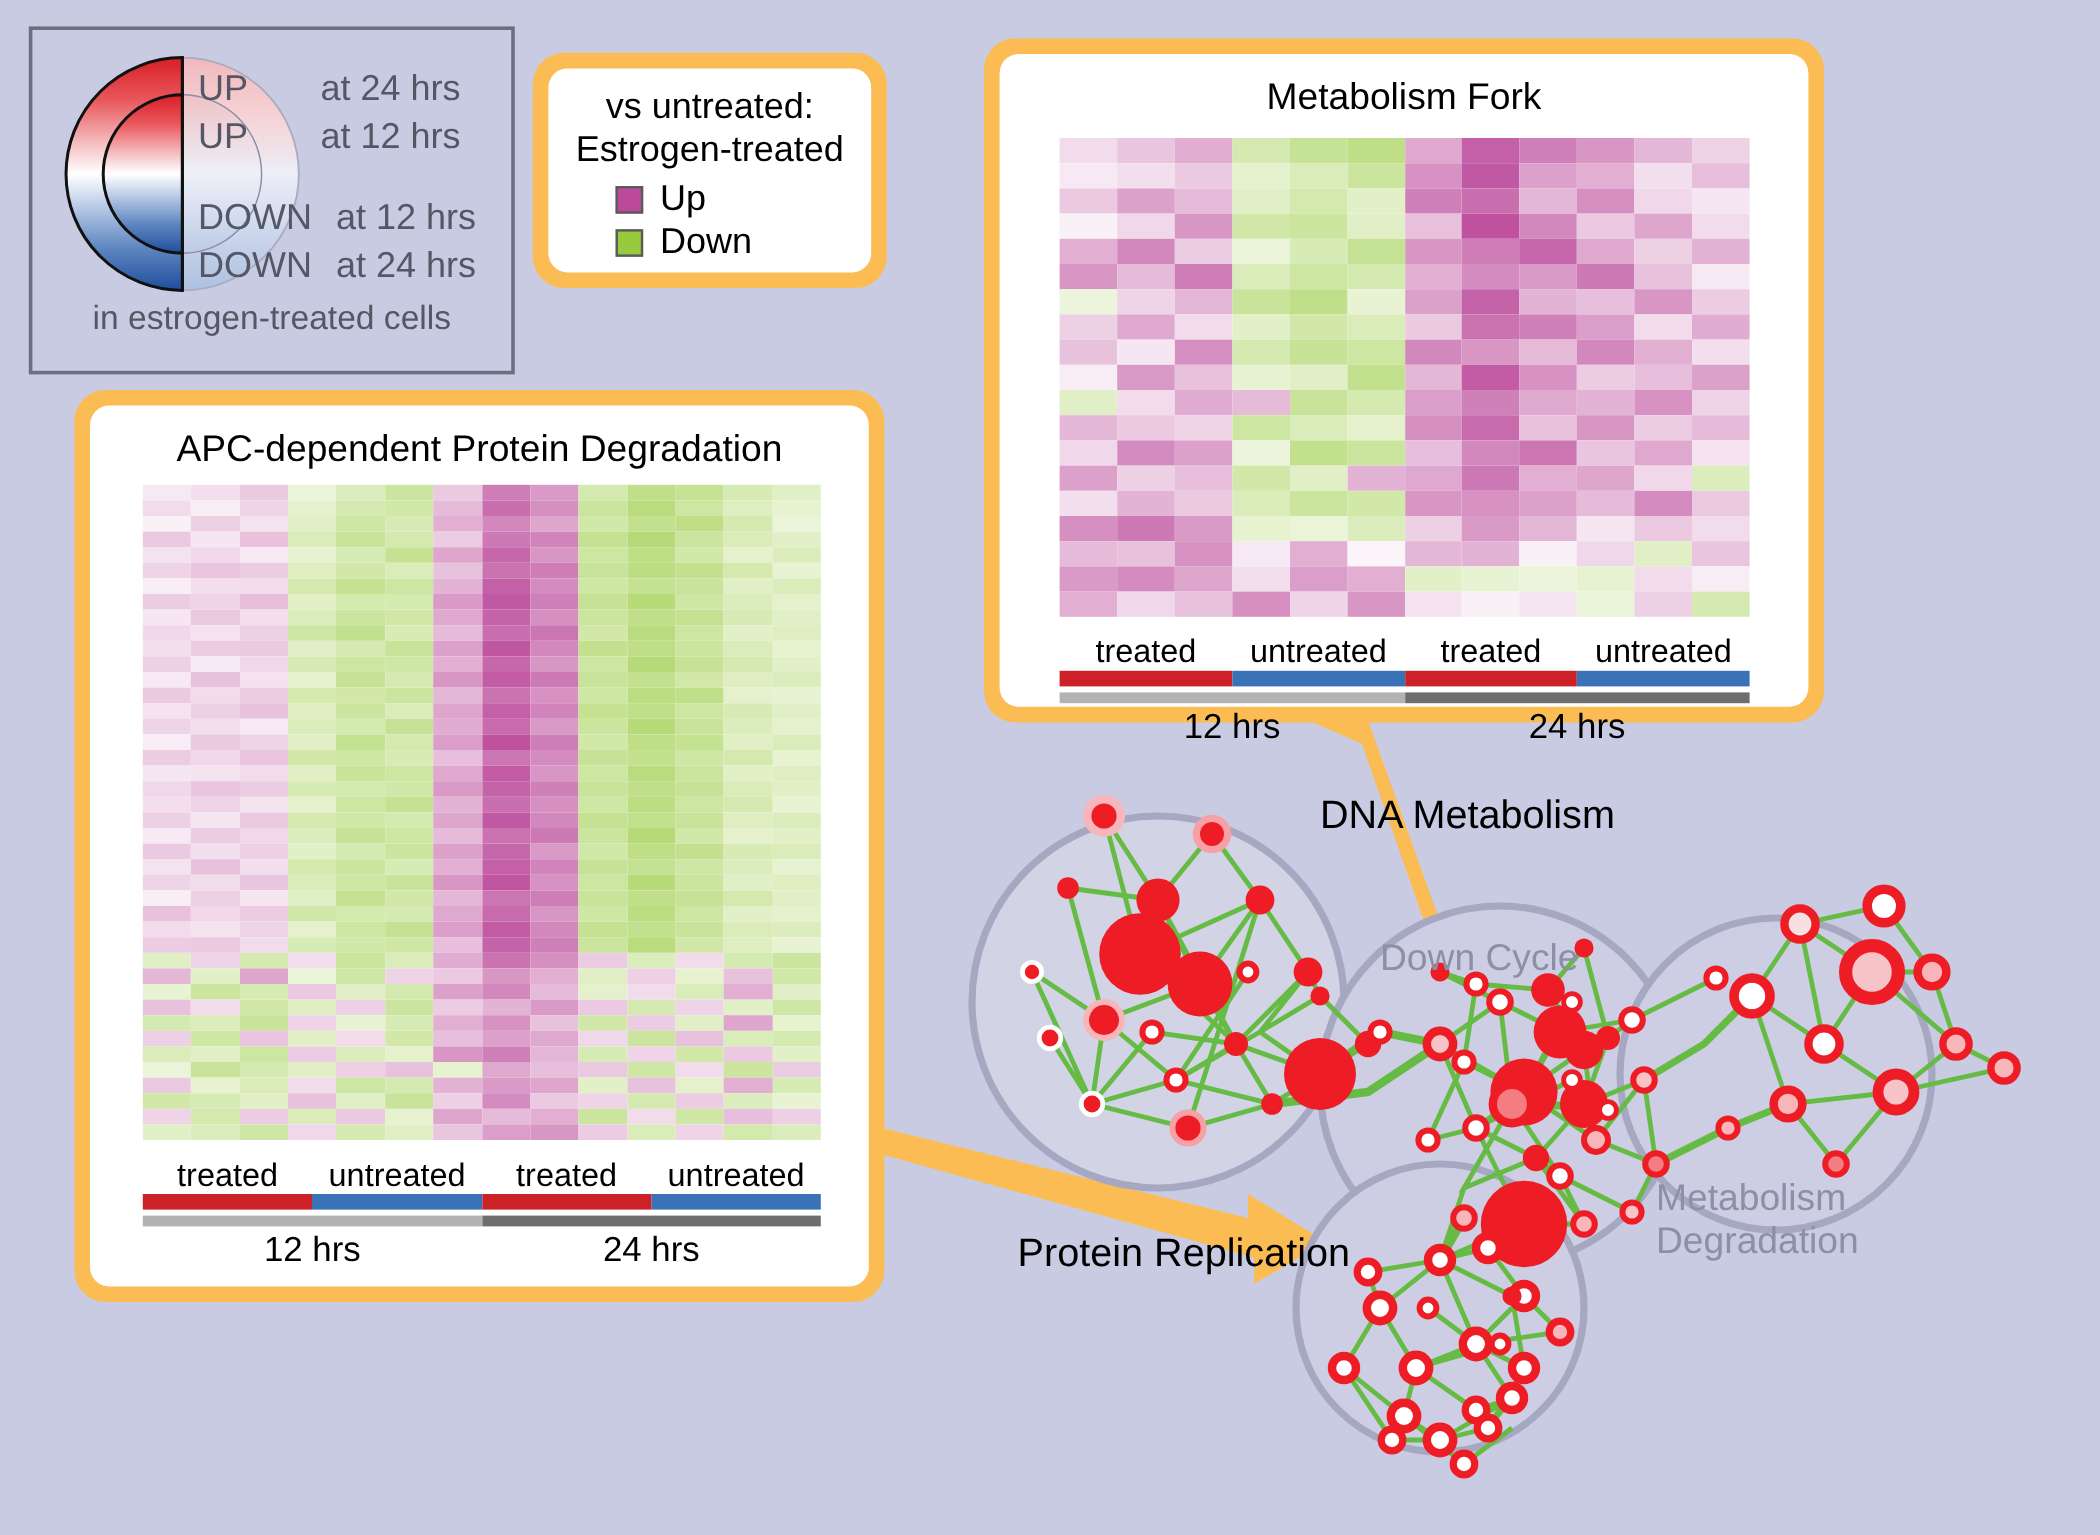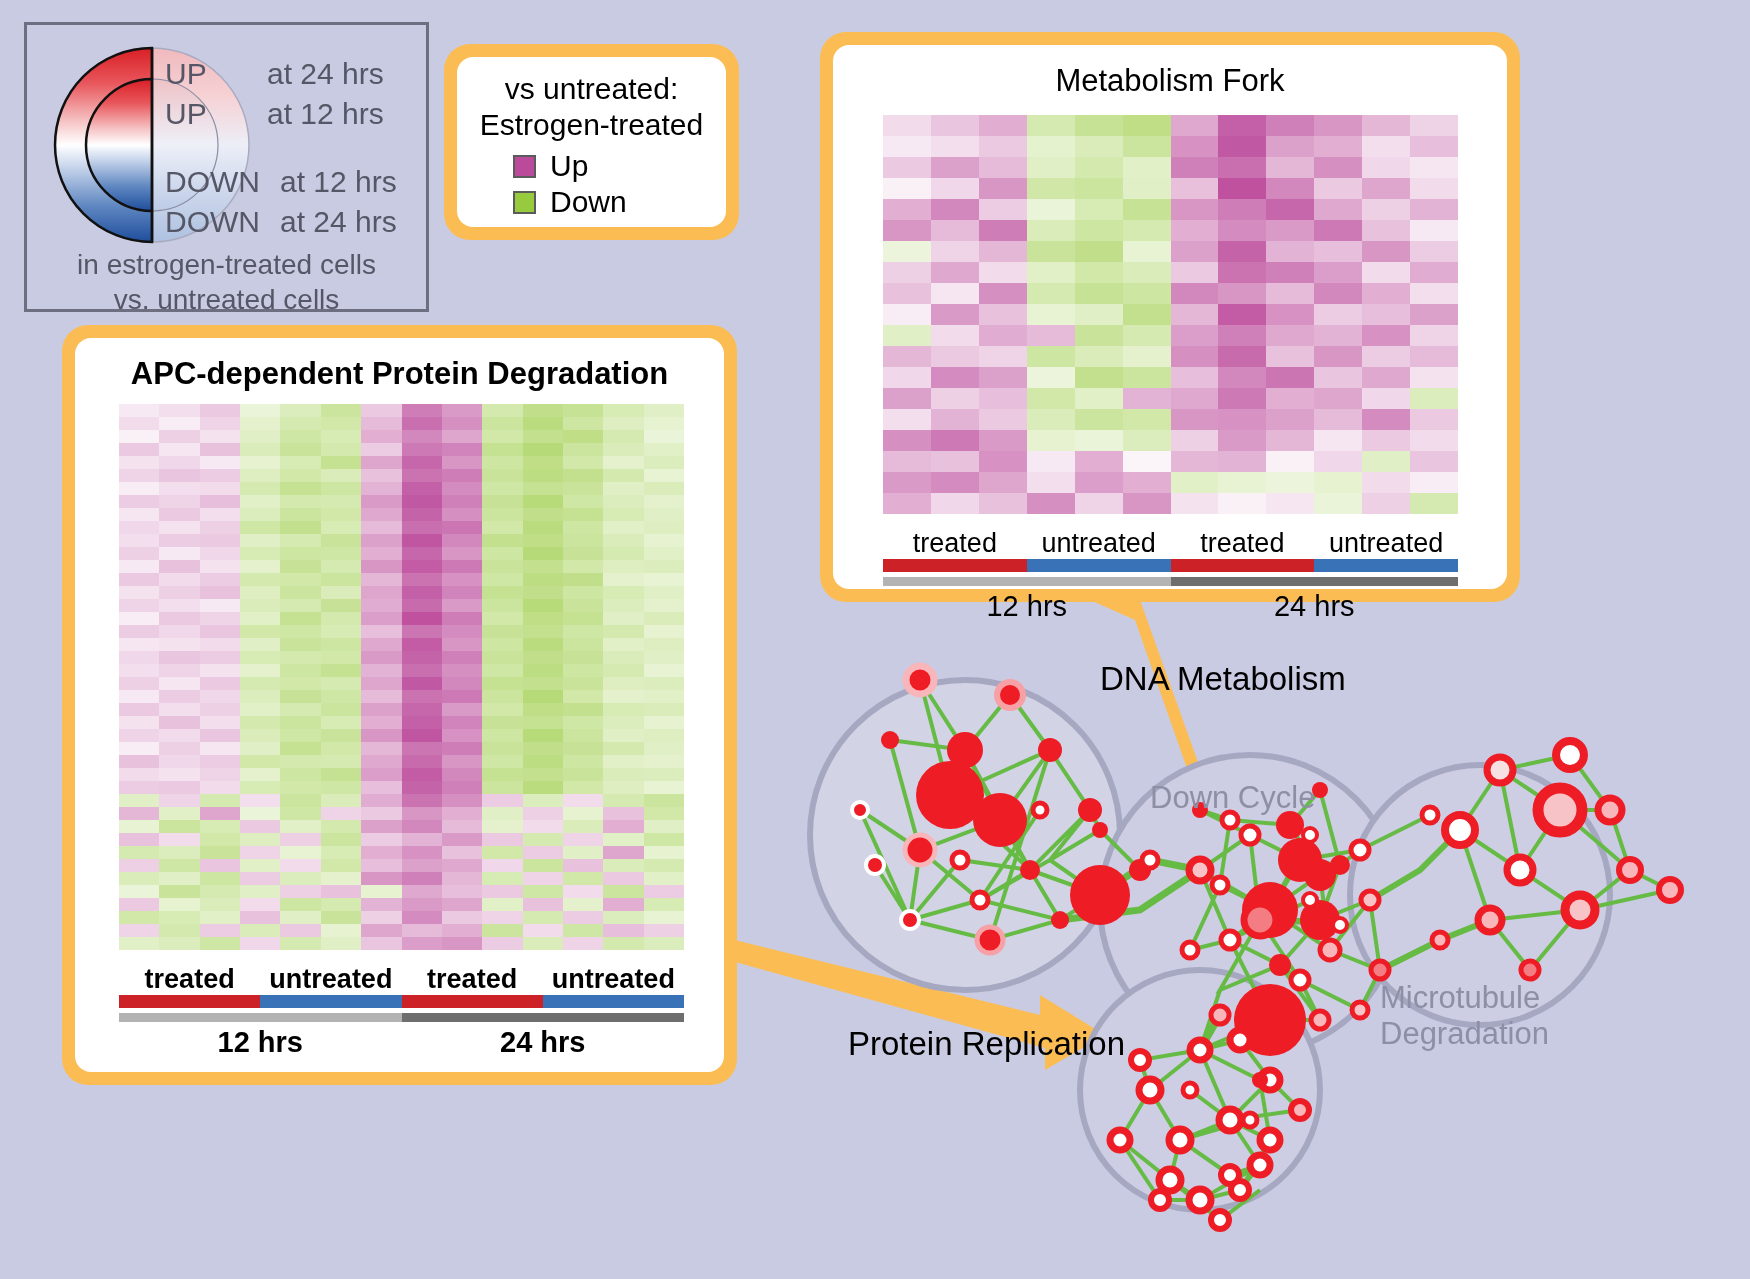--- a/index.html
+++ b/index.html
@@ -49,21 +49,21 @@
   #estro-title {
     text-align: center; font-size: 30px; color: #000; line-height: 1.2;
   }
   .estro-rows { margin-top: 6px; padding-left: 56px; }
   .estro-row { display: flex; align-items: center; gap: 14px; margin-bottom: 2px; }
   .swatch { width: 23px; height: 23px; border: 2px solid #5b5b5b; }
   .estro-lbl { font-size: 30px; color: #000; }
 
   
   #repfork-panel { left: 820px; top: 32px; width: 700px; height: 570px; }
-  #apc-panel { left: 62px; top: 325px; width: 675px; height: 760px; font-weight: bold; }
+  #apc-panel { left: 62px; top: 325px; width: 675px; height: 760px; }
 
   .hm-wrap { position: absolute; }
   .heatmap { display: grid; width: 100%; }
   .hm-cell { width: 100%; }
 
   
   .cond-labels { display: grid; grid-template-columns: repeat(4, 1fr); }
   .cond-labels span { text-align: center; font-size: 27px; color: #000; }
   .cond-bar { display: grid; grid-template-columns: repeat(4, 1fr); height: 13px; }
   .time-bar { display: grid; grid-template-columns: repeat(2, 1fr); height: 9px; margin-top: 5px; }
@@ -126,21 +126,20 @@
   <div class="ring-label-col" style="left:240px; top:72px;">at 12 hrs</div>
 
   <div class="ring-label-col" style="left:138px; top:140px;">DOWN</div>
   <div class="ring-label-col" style="left:253px; top:140px;">at 12 hrs</div>
 
   <div class="ring-label-col" style="left:138px; top:180px;">DOWN</div>
   <div class="ring-label-col" style="left:253px; top:180px;">at 24 hrs</div>
 
   <div id="cmap-caption">
     <div>in estrogen-treated cells</div>
-    <div>vs. untreated cells</div>
   </div>
 </div>
 
 <div class="panel" id="estrogen-panel">
   <div class="panel-inner">
     <div id="estro-title">
       <div>vs untreated:</div>
       <div>Estrogen-treated</div>
     </div>
     <div class="estro-rows">
@@ -333,21 +332,21 @@
       <circle cx="450" cy="500" r="7" fill="#ffffff" stroke="#ee1c25" stroke-width="5"></circle>
       <circle cx="390" cy="470" r="7" fill="#ffffff" stroke="#ee1c25" stroke-width="5"></circle>
       <circle cx="460" cy="460" r="8" fill="#ee1c25"></circle>
       <circle cx="420" cy="395" r="9" fill="#f9b6ba" stroke="#ee1c25" stroke-width="5"></circle>
     </g>
   </svg>
 
   <div class="net-label" id="lbl-dna">DNA Metabolism</div>
   <div class="net-label" id="lbl-cc">Down Cycle</div>
   <div class="net-label" id="lbl-mt">
-    <div>Microtubule</div>
+    <div>Metabolism</div>
     <div>Degradation</div>
   </div>
   <div class="net-label" id="lbl-ub">
     <div>Protein Replication</div>
   </div>
 </div>
 
 <div class="panel" id="repfork-panel">
   <div class="panel-inner">
     <div class="panel-title" style="top:18px;">Metabolism Fork</div>

